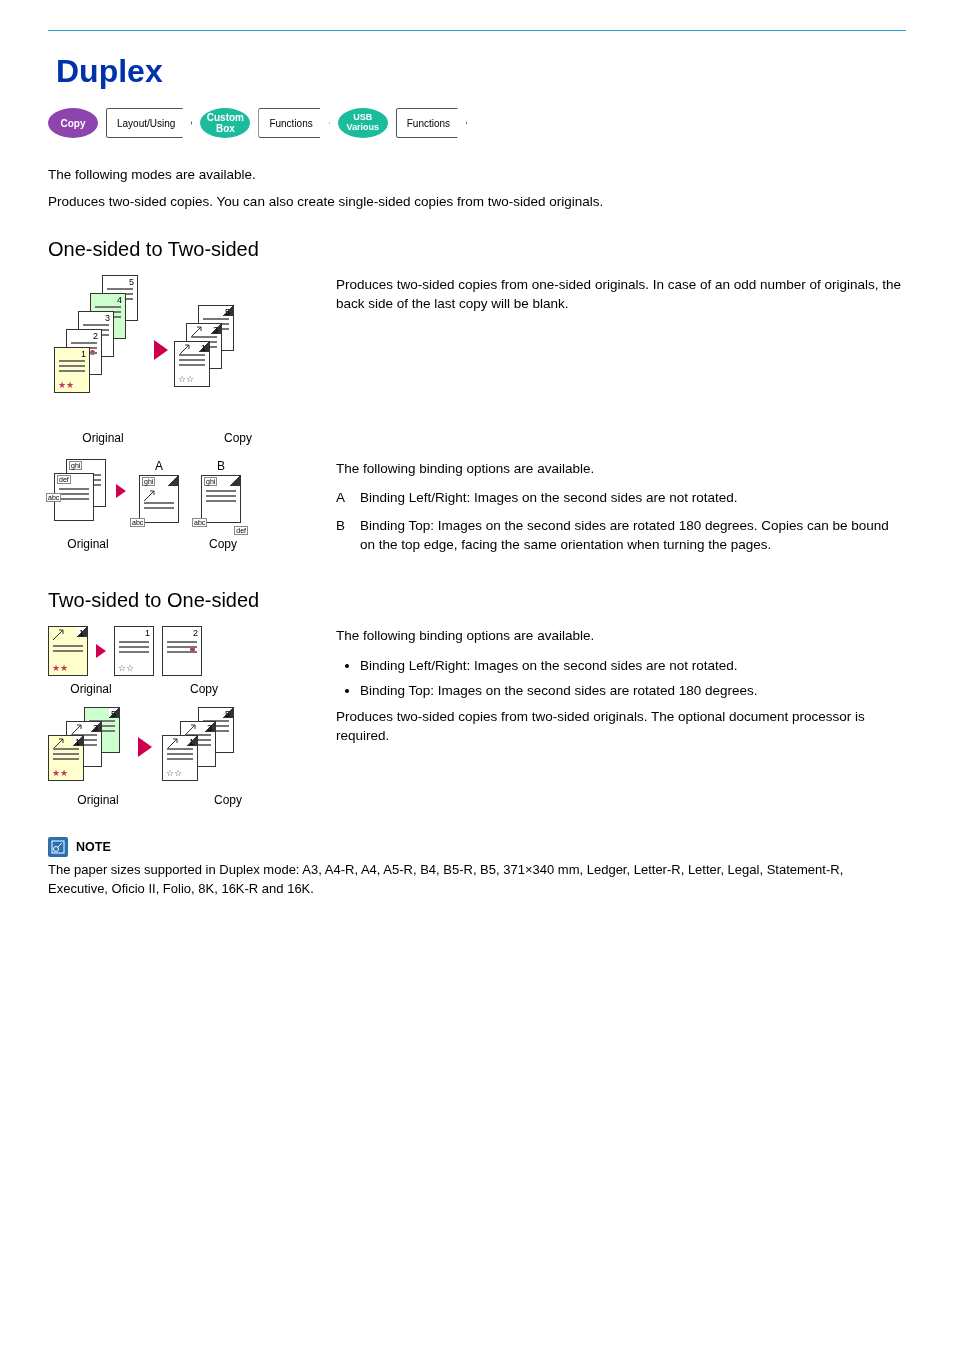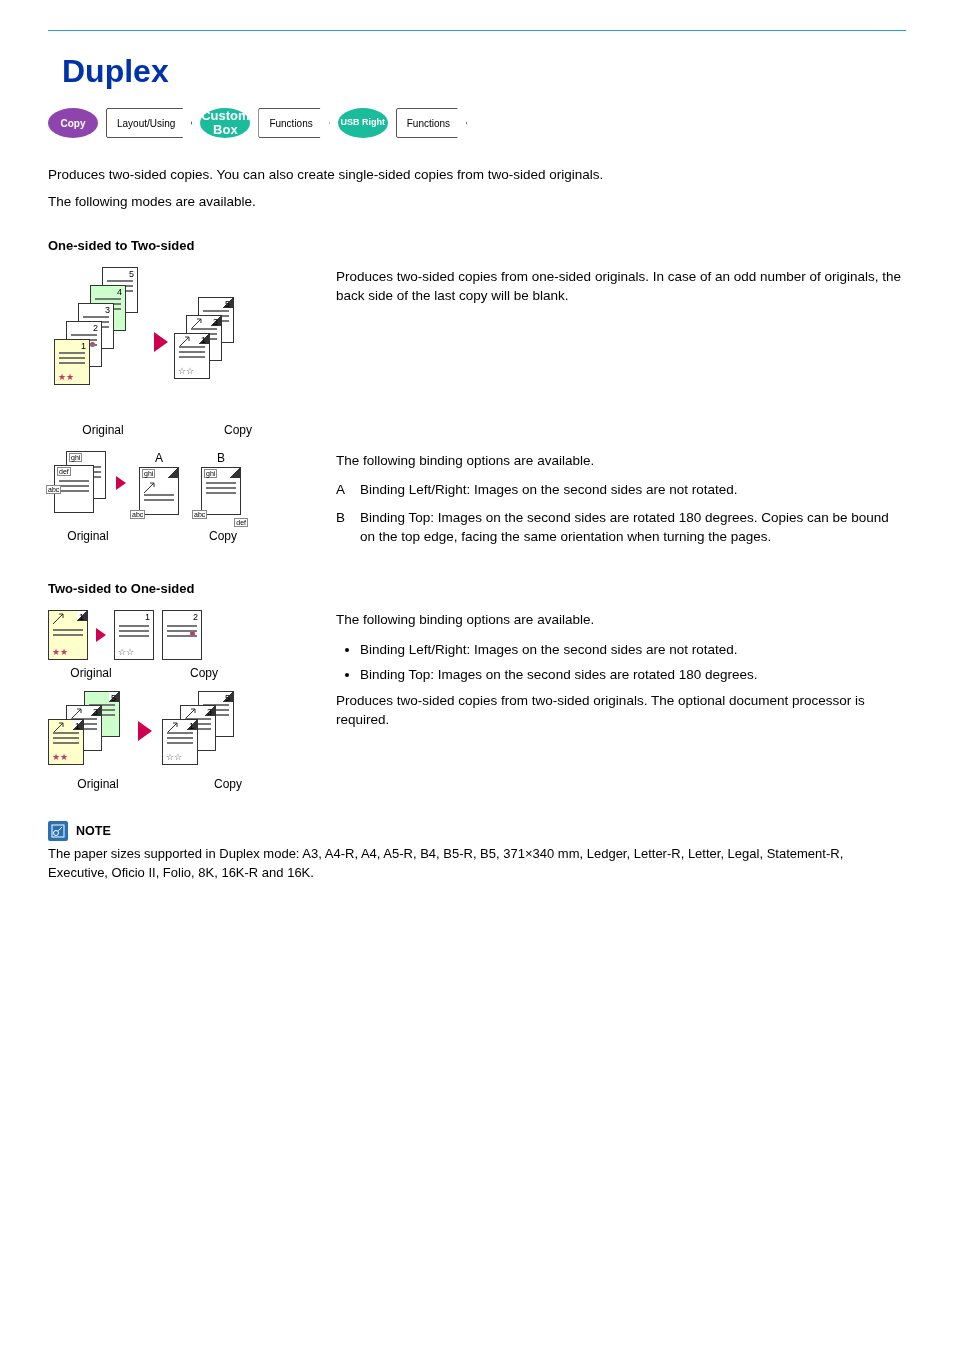--- a/index.html
+++ b/index.html
@@ -20,21 +20,21 @@
   }
   .hr-blue {
     border: none;
     border-top: 1px solid #2a9fd6;
     margin: 0 0 22px 0;
   }
   h1.title {
     color: #0033aa;
     font-size: 32px;
     font-weight: bold;
-    margin: 0 0 18px 14px;
+    margin: 0 0 18px 8px;
   }
   
   .badge-row{ display:flex; gap:8px; margin-bottom:28px;}
   .oval {
     width:50px; height:30px; border-radius:50%;
     display:flex; align-items:center; justify-content:center;
     color:#fff; font-size:10px; font-weight:bold; text-align:center;
     line-height:1.1;
   }
   .oval.purple{ background:#8e44ad;}
@@ -44,21 +44,21 @@
     position:relative;
     display:flex; align-items:center;
     padding:0 16px 0 10px;
     border:1px solid #555;
     border-radius:2px;
     font-size:10px;
     clip-path: polygon(0 0, calc(100% - 10px) 0, 100% 50%, calc(100% - 10px) 100%, 0 100%);
     background:#fff;
   }
   .intro { font-size:13.5px; line-height:1.4; margin:0 0 8px 0;}
-  h3.sub { font-size:13px; font-weight:bold; margin:26px 0 14px 0;}
+  h3.sub { font-size:20px; font-weight:normal; margin:26px 0 14px 0;}
 
   .section-row { display:flex; gap:28px; align-items:flex-start;}
   .diagram-col { width:260px; flex:0 0 260px; font-size:12px;}
   .text-col { flex:1; font-size:13.5px; line-height:1.45;}
   .text-col p{ margin:0 0 10px; }
   .text-col ul{ margin:0 0 6px 0; padding-left:24px;}
   .text-col ul li{ margin-bottom:6px;}
   .opt-list p{ margin:0 0 10px;}
   .opt-item{ display:flex; gap:10px; margin-bottom:8px;}
   .opt-item .key{ width:14px; flex:0 0 14px;}
@@ -117,28 +117,28 @@
 
 <div class="page">
 
   <hr class="hr-blue">
 
   <h1 class="title">Duplex</h1>
 
   <div class="badge-row">
     <div class="oval purple">Copy</div>
     <div class="tab">Layout/Using</div>
-    <div class="oval teal" style="font-size:13px;">Custom Box</div>
+    <div class="oval teal" style="font-size:10px;">Custom Box</div>
     <div class="tab">Functions</div>
-    <div class="oval teal" style="font-size:9px;">USB Right</div>
+    <div class="oval teal" style="font-size:9px;">USB Various</div>
     <div class="tab">Functions</div>
   </div>
 
+  <p class="intro">The following modes are available.</p>
   <p class="intro">Produces two-sided copies. You can also create single-sided copies from two-sided originals.</p>
-  <p class="intro">The following modes are available.</p>
 
   <h3 class="sub">One-sided to Two-sided</h3>
 
   <div class="section-row">
     <div class="diagram-col">
       <div style="display:flex;align-items:center;gap:6px;">
         <div class="stack">
           <div class="mini-page" style="left:54px;top:0;">
               <span class="num">5</span>
               <div class="lines">

